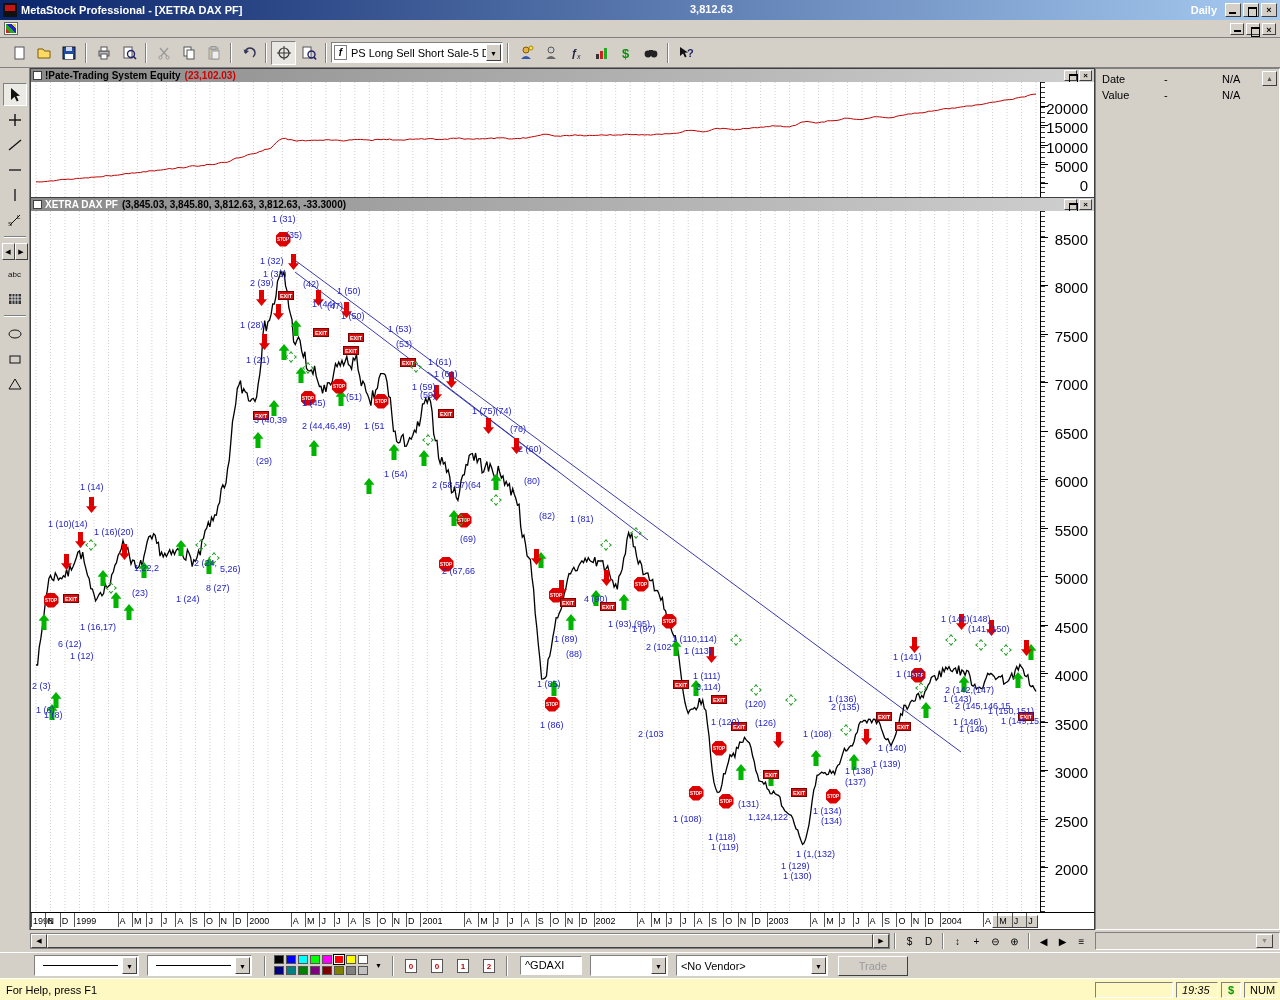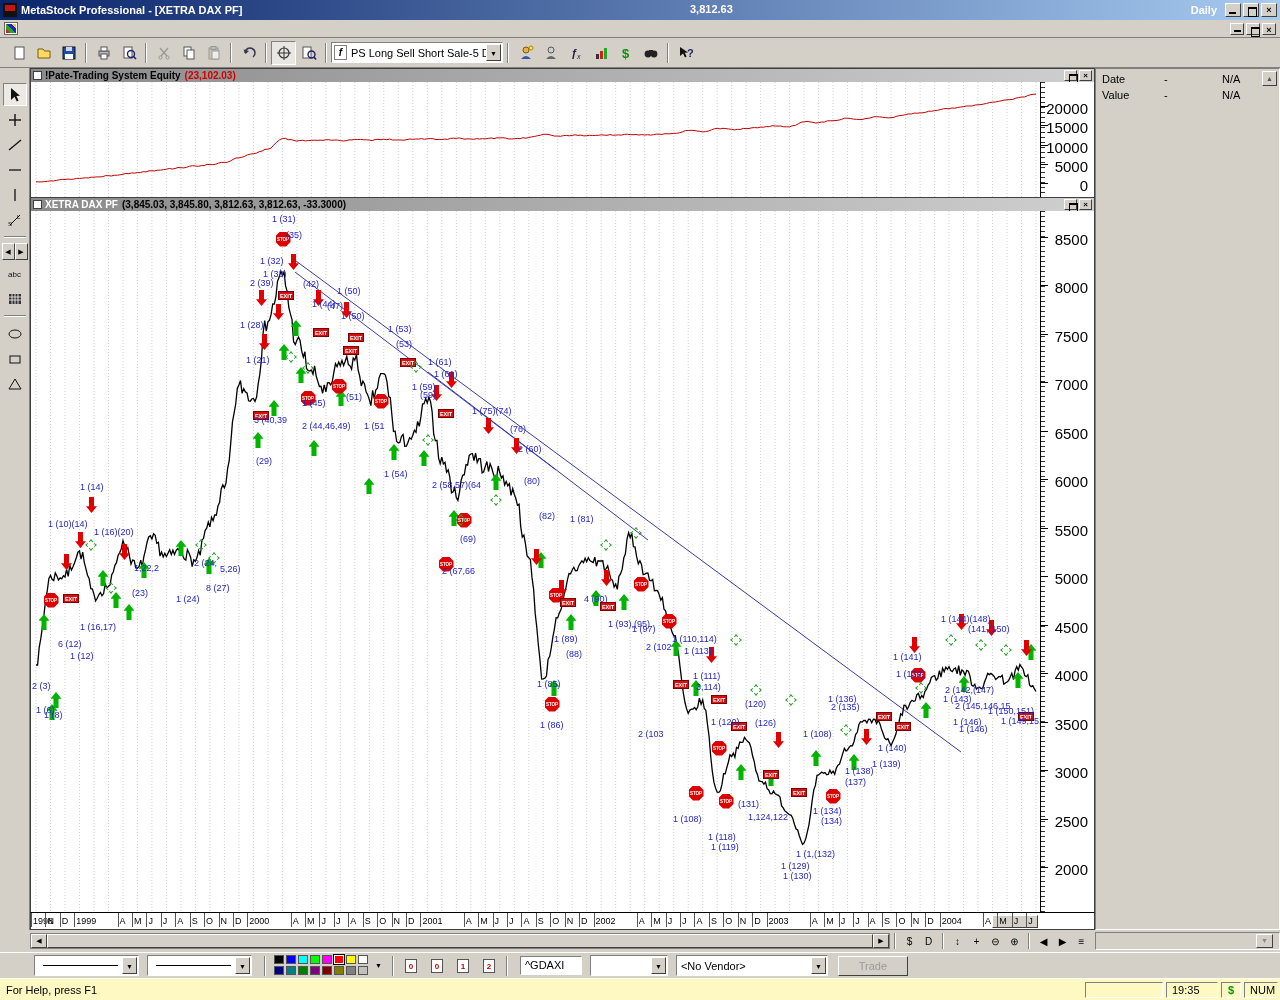--- a/index.html
+++ b/index.html
@@ -88,21 +88,21 @@
   .pal-arrow{font-size:7px;margin:0 6px 0 2px;}
   .pg-btn{width:22px;height:20px;display:flex;align-items:center;justify-content:center;border:1px solid transparent;margin:0 2px;position:relative;}
   .pg-page{width:12px;height:14px;background:#fff;border:1px solid #555;position:relative;font-size:8px;font-weight:bold;color:#c00000;text-align:center;line-height:14px;}
   .sym-box{width:62px;height:19px;background:#fff;border:1px solid;border-color:#808080 #fff #fff #808080;padding:2px 4px;font-size:11px;margin:0 8px;}
   .trade-btn{width:70px;height:20px;background:#d4d0c8;border:1px solid;border-color:#fff #404040 #404040 #fff;color:#9a9a9a;text-align:center;line-height:18px;margin-left:10px;}
   
   .statusbar{position:absolute;top:978px;left:0;width:1280px;height:22px;background:#fef9c3;border-top:1px solid #fff;display:flex;align-items:center;padding:0 2px;}
   .sb-msg{flex:1;padding-left:4px;}
   .sb-panel{height:16px;border:1px solid;border-color:#808080 #fff #fff #808080;margin-left:3px;padding:1px 5px;font-size:11px;}
   .sb-empty{width:78px;}
-  .sb-time{width:52px;}
+  .sb-time{width:42px;font-style:italic;}
   .sb-dollar{width:20px;color:#0a9a0a;font-weight:bold;text-align:center;}
   .sb-num{width:34px;}
 </style>
 </head>
 <body>
 
 <div class="app">
 
   <div class="titlebar">
     <div class="app-icon"></div>

